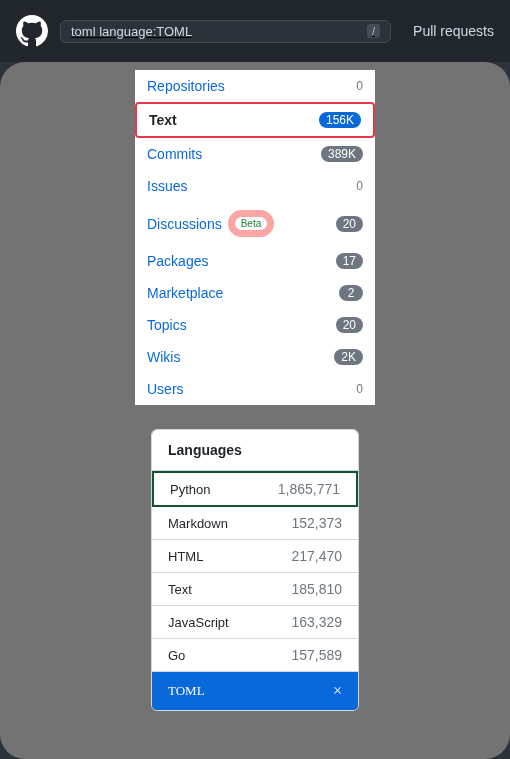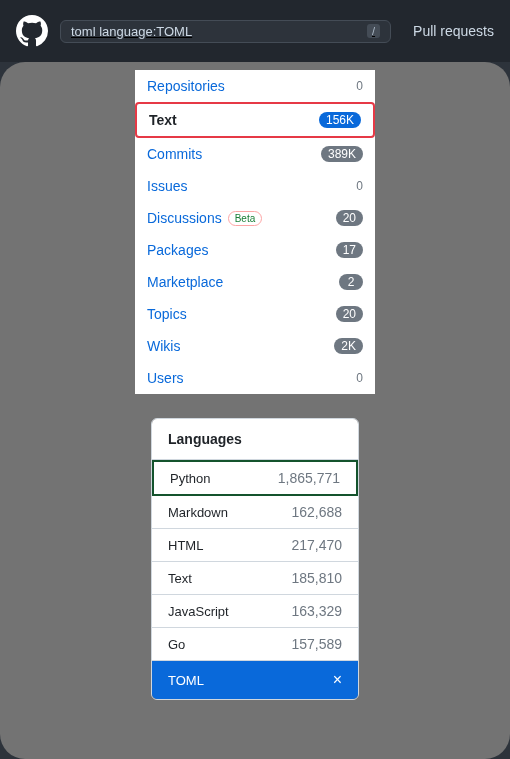--- a/index.html
+++ b/index.html
@@ -97,21 +97,21 @@
       display: flex;
       align-items: center;
       gap: 6px;
     }
     .filter-item.active .filter-label {
       color: #1f2328;
       font-weight: 600;
     }
     .beta-badge {
       background: #fff;
-      border: 1px solid #fca5a5;
+      border: 7px solid #fca5a5;
       color: #1a7f37;
       font-size: 10px;
       border-radius: 20px;
       padding: 1px 6px;
       font-weight: 500;
     }
     .count-badge {
       background: #6e7781;
       color: #fff;
       font-size: 12px;
@@ -165,20 +165,21 @@
     }
     .language-row.highlighted {
       border: 2px solid #14532d;
       border-radius: 0;
       background: #fff;
       text-align: center;
     }
     .language-row.active-filter {
       background: #0969da;
       padding: 10px 16px;
+      font-family: Liberation Serif, serif;
     }
     .language-row.active-filter .language-name {
       color: #fff;
       font-weight: 500;
     }
     .language-row.active-filter .lang-x {
       color: #fff;
       font-size: 14px;
     }
   </style>
@@ -265,21 +266,21 @@
 
   <div class="languages-section">
     <div class="languages-header">Languages</div>
 
     <div class="language-row highlighted">
       <span class="language-name">Python</span>
       <span class="language-count">1,865,771</span>
     </div>
     <div class="language-row">
       <span class="language-name">Markdown</span>
-      <span class="language-count">162,688</span>
+      <span class="language-count">152,373</span>
     </div>
     <div class="language-row">
       <span class="language-name">HTML</span>
       <span class="language-count">217,470</span>
     </div>
     <div class="language-row">
       <span class="language-name">Text</span>
       <span class="language-count">185,810</span>
     </div>
     <div class="language-row">

